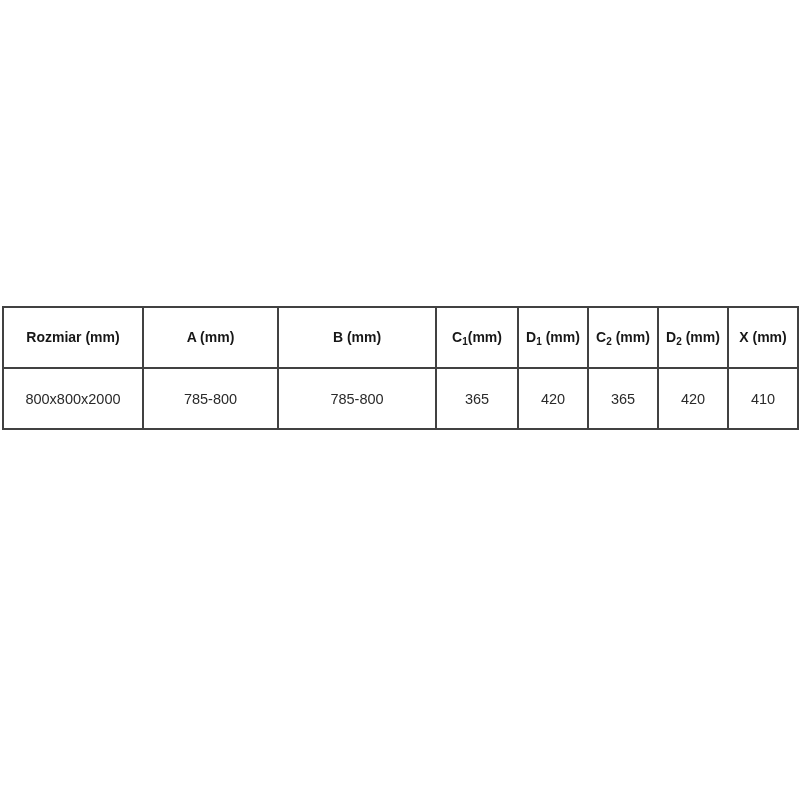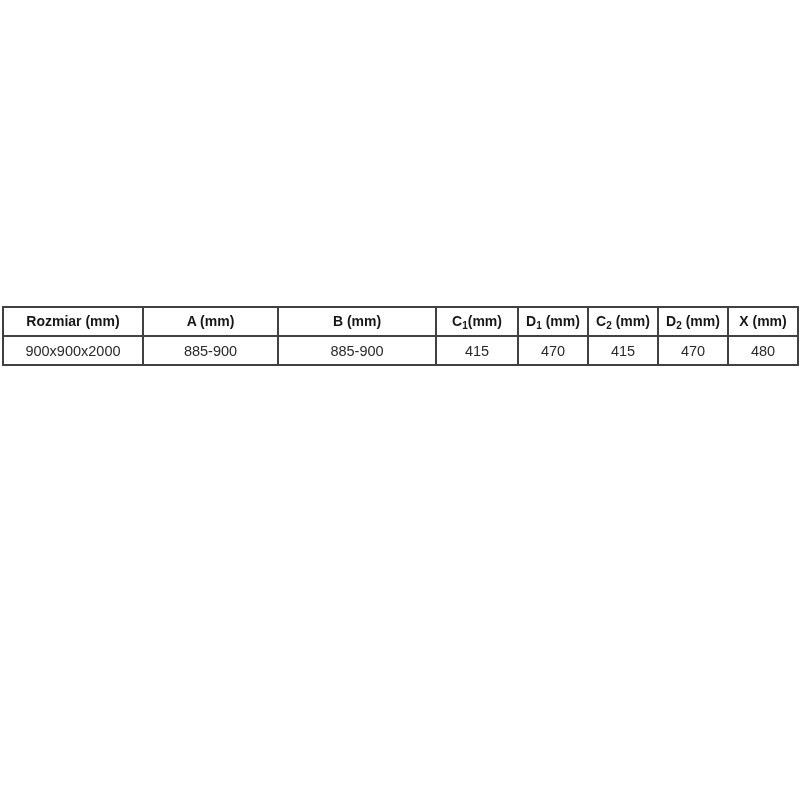--- a/index.html
+++ b/index.html
@@ -24,21 +24,21 @@
     top: 306px;
     width: 795px;
     border-collapse: collapse;
     table-layout: fixed;
   }
   table.spec th, table.spec td {
     border: 2px solid #414141;
     text-align: center;
     vertical-align: middle;
     height: 27px;
-    padding: 0 2px;
+    padding: 16px 2px;
     font-size: 14px;
     white-space: nowrap;
     overflow: hidden;
   }
   table.spec th {
     font-weight: bold;
     color: #171717;
   }
   table.spec td {
     font-weight: normal;
@@ -73,24 +73,24 @@
         <th><span>B (mm)</span><span class="sub"></span><span></span></th>
         <th><span>C</span><span class="sub">1</span><span>(mm)</span></th>
         <th><span>D</span><span class="sub">1</span><span> (mm)</span></th>
         <th><span>C</span><span class="sub">2</span><span> (mm)</span></th>
         <th><span>D</span><span class="sub">2</span><span> (mm)</span></th>
         <th><span>X (mm)</span><span class="sub"></span><span></span></th>
       </tr>
     </thead>
     <tbody>
       <tr>
-        <td>900x900x2000</td>
-        <td>885-900</td>
-        <td>885-900</td>
-        <td>415</td>
-        <td>470</td>
-        <td>415</td>
-        <td>470</td>
-        <td>480</td>
+        <td>800x800x2000</td>
+        <td>785-800</td>
+        <td>785-800</td>
+        <td>365</td>
+        <td>420</td>
+        <td>365</td>
+        <td>420</td>
+        <td>410</td>
       </tr>
     </tbody>
   </table>
 </div>
 
 </body></html>

